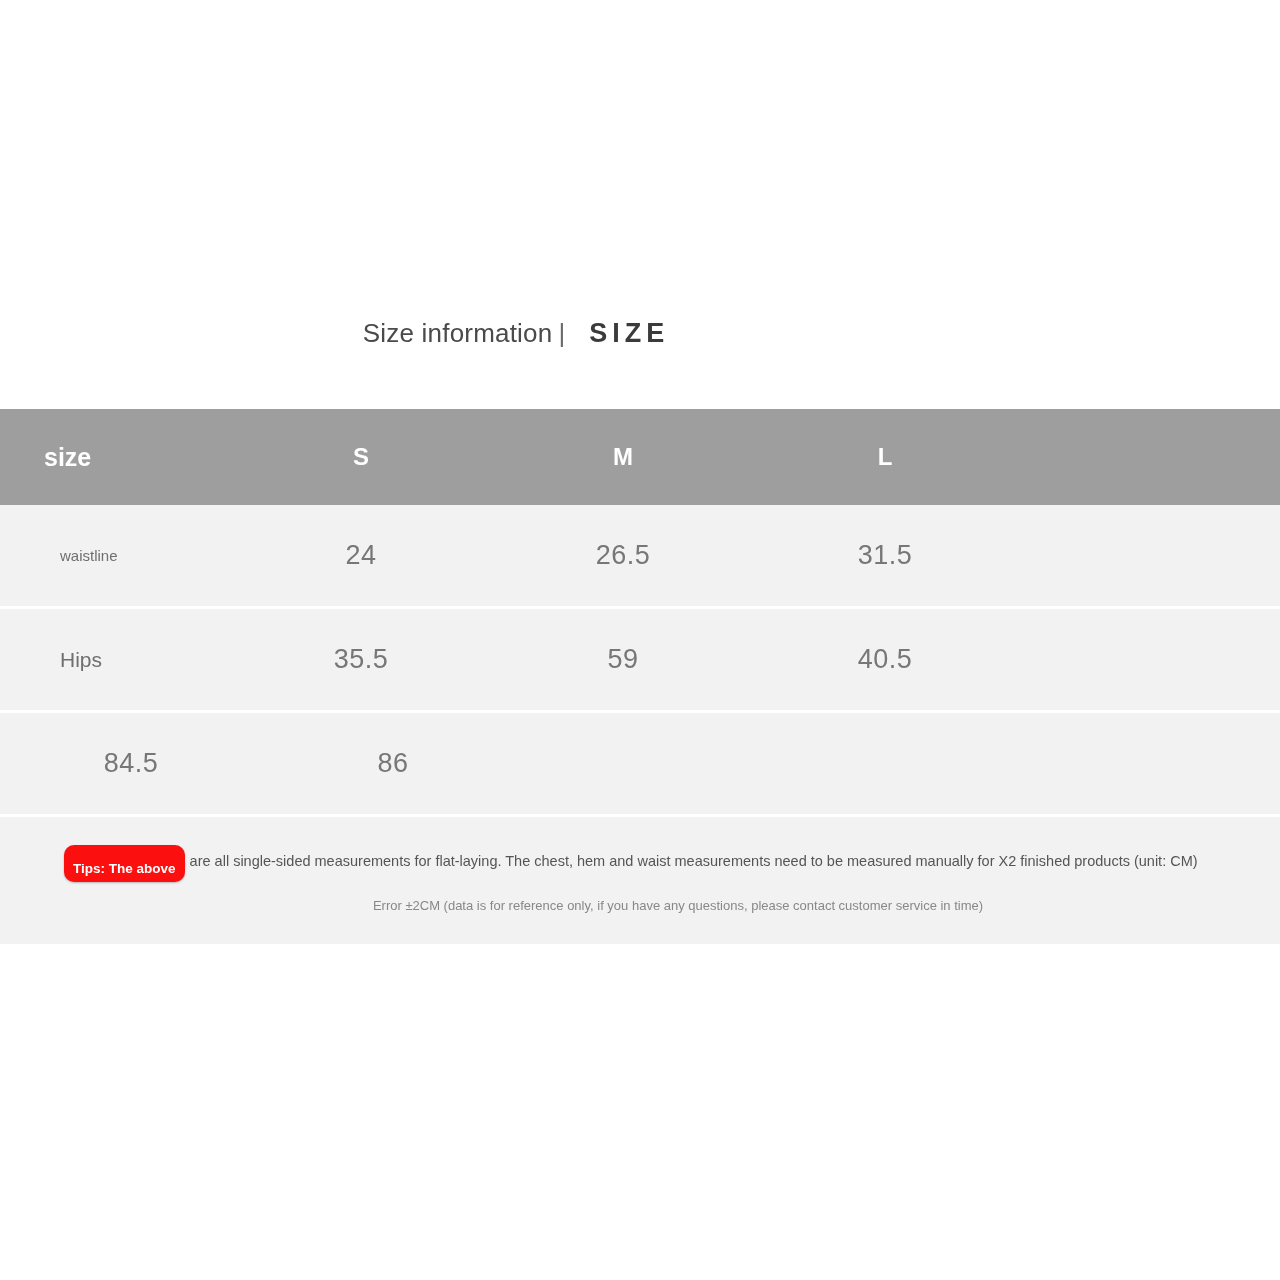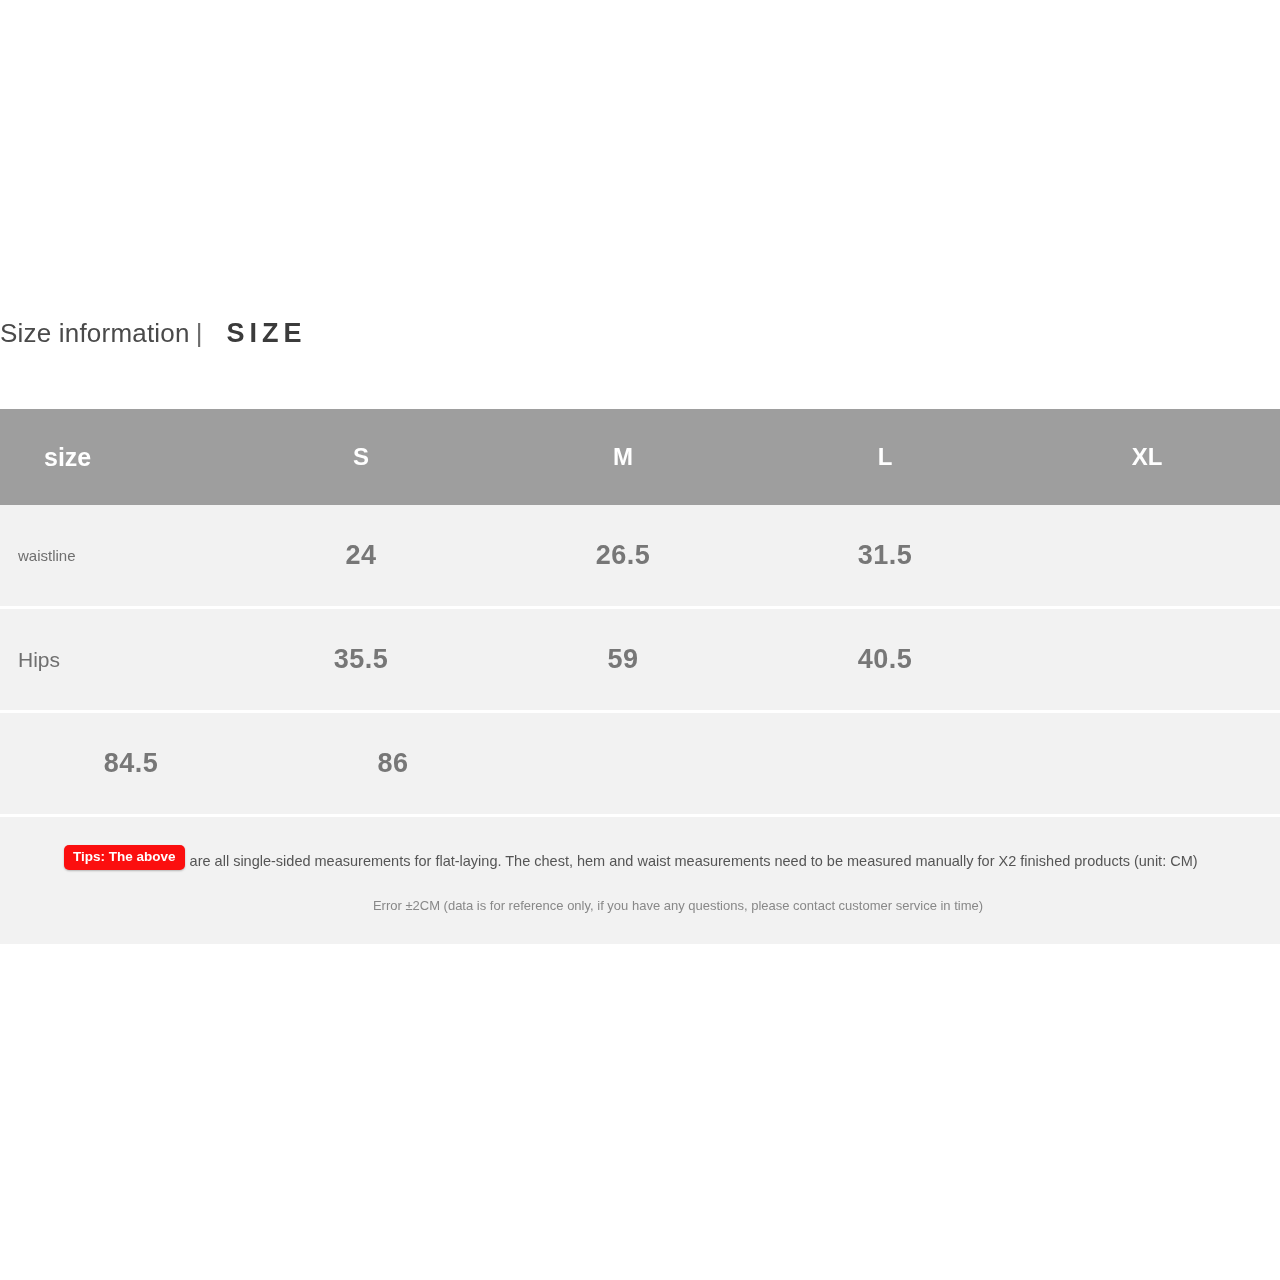--- a/index.html
+++ b/index.html
@@ -22,21 +22,21 @@
     width: 1280px;
     height: 1280px;
   }
 
   
   .title-block {
     position: absolute;
     left: 0;
     top: 318px;
     width: 1032px;
-    text-align: left;
+    text-align: center;
     white-space: nowrap;
   }
   .title-main {
     font-size: 26px;
     color: #4a4a4a;
     letter-spacing: 0.2px;
     font-weight: 400;
   }
   .title-sep {
     font-size: 26px;
@@ -89,25 +89,25 @@
 
   .cell {
     display: flex;
     align-items: center;
     justify-content: center;
     box-sizing: border-box;
     color: #777777;
   }
 
   .col-label { width: 230px; }
-  .col-val   { width: 262px; font-weight: bold; }
+  .col-val   { width: 262px; }
 
   .cell.label {
     justify-content: flex-start;
-    padding-left: 18px;
+    padding-left: 60px;
     text-align: left;
   }
 
   .v-num {
     font-size: 27px;
     color: #777777;
     letter-spacing: 0.5px;
   }
 
   .lbl-small  { font-size: 15px; color: #6f6f6f; }
@@ -133,22 +133,22 @@
     white-space: nowrap;
   }
   .tips-badge {
     position: absolute;
     left: 64px;
     top: 28px;
     background: #fb0f0f;
     color: #ffffff;
     font-size: 13.5px;
     font-weight: 700;
-    padding: 5px 9px 6px 9px;
-    border-radius: 5px;
+    padding: 17px 9px 6px 9px;
+    border-radius: 10px;
     line-height: 1;
     white-space: nowrap;
     box-shadow: 0 1px 2px rgba(0,0,0,0.25);
   }
   .tips-line2 {
     position: absolute;
     left: 0;
     top: 81px;
     width: 1276px;
     text-align: center;
@@ -167,21 +167,20 @@
     <span class="title-main">Size information</span><span class="title-sep">|</span><span class="title-size">SIZE</span>
   </div>
 
   <div class="table">
 
     <div class="row head-row">
       <div class="cell label col-label">size</div>
       <div class="cell col-val">S</div>
       <div class="cell col-val">M</div>
       <div class="cell col-val">L</div>
-      <div class="cell col-val">XL</div>
     </div>
 
     <div class="row data-row">
       <div class="cell label col-label lbl-small">waistline</div>
       <div class="cell col-val v-num">24</div>
       <div class="cell col-val v-num">26.5</div>
       <div class="cell col-val v-num">31.5</div>
     </div>
 
     <div class="row data-row">

